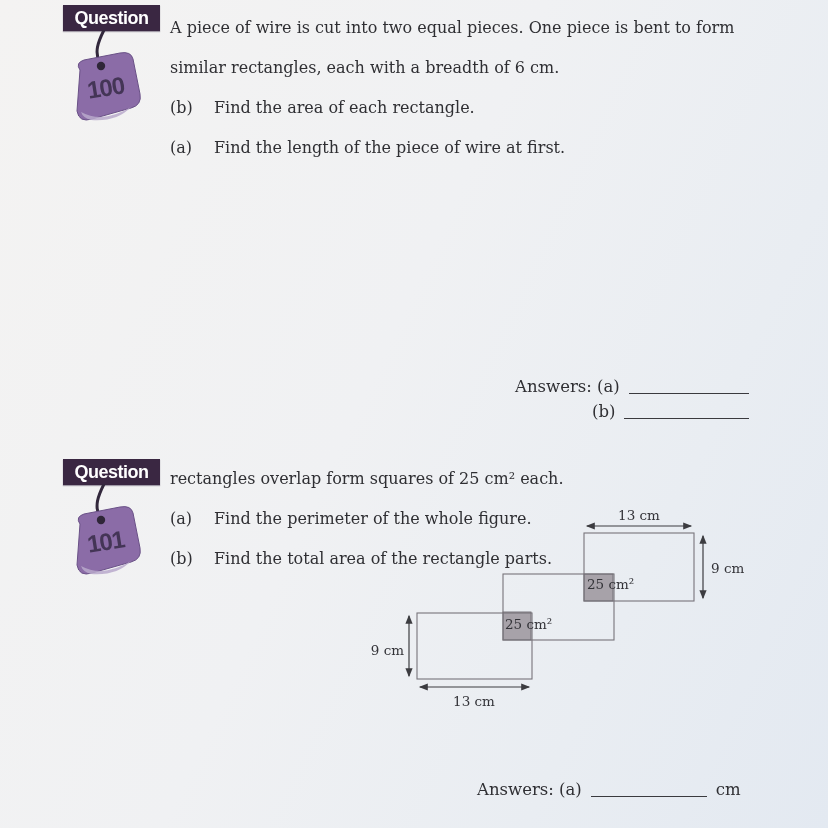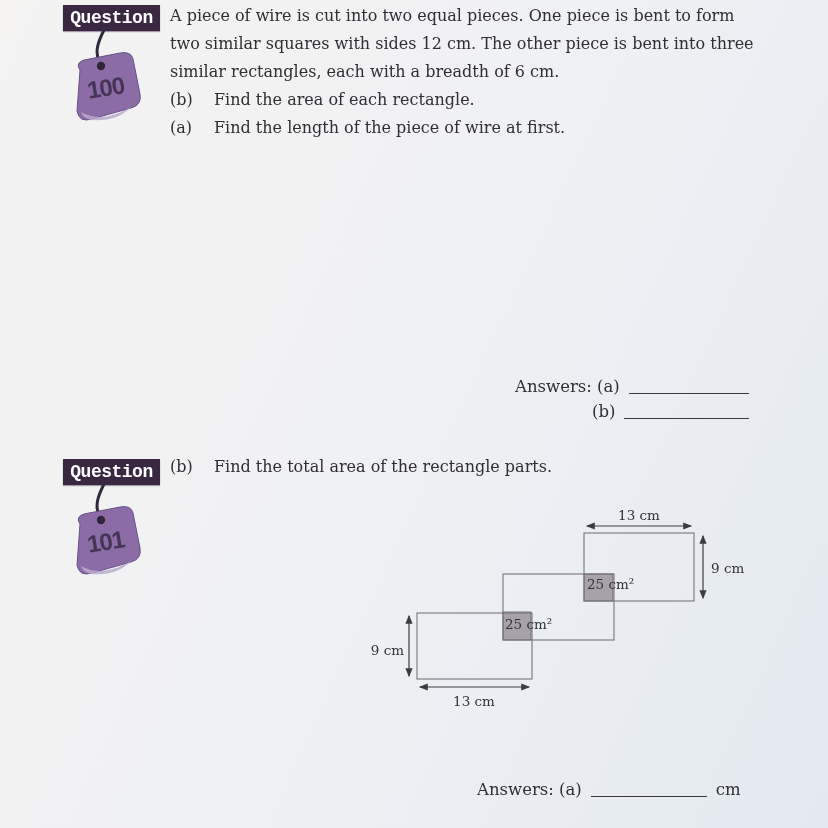--- a/index.html
+++ b/index.html
@@ -7,36 +7,36 @@
   body {
     position:relative;
     overflow:hidden;
     font-family:"DejaVu Serif", serif;
     color:#2f2f33;
     background:linear-gradient(115deg,#f4f3f2 0%,#f0f1f3 45%,#e9edf2 75%,#e3e9f1 100%);
   }
   .banner {
     position:absolute; left:63px; width:97px; height:26px;
     background:#3a2742; color:#fff;
-    font-family:Liberation Mono, monospace;
+    font-family:Liberation Sans, sans-serif;
     font-weight:bold; font-size:18px; letter-spacing:-0.5px;
     display:flex; align-items:center; justify-content:center;
     box-shadow:0 1px 1px rgba(40,25,55,.4);
   }
   .tag-svg { position:absolute; left:58px; width:90px; height:100px; }
   .tag-string { stroke:#32283c; stroke-width:3; fill:none; }
   .tag-body { fill:#8b6ca7; stroke:#6a5187; stroke-width:1; }
   .tag-fold { fill:#b9a9cb; opacity:.85; }
   .tag-hole { fill:#2f2638; }
   .tag-number {
     font-family:"Liberation Sans", sans-serif; font-weight:bold;
     font-size:24px; fill:#443556; text-anchor:middle; letter-spacing:-1px;
   }
   .qtext { position:absolute; left:170px; font-size:16px; line-height:28px; white-space:nowrap; }
-  .qline { height:28px; }
+  .qline { height:28px;margin-top:12px; }
   .item-label { display:inline-block; width:44px; }
   .answers { position:absolute; font-size:16.5px; white-space:nowrap; }
   .blank {
     display:inline-block; height:14px;
     border-bottom:1.6px solid #3a3a3e;
     margin-left:9px; vertical-align:-2px;
   }
   .row-b { padding-left:77px; margin-top:6px; }
   .unit { margin-left:9px; }
   .figure-svg { position:absolute; left:370px; top:505px; }
@@ -55,21 +55,20 @@
 <svg class="tag-svg" style="top:30px" viewBox="0 0 90 100">
   <path class="tag-string" d="M46,0 C40,12 36,22 42,34"></path>
   <path class="tag-body" d="M22,40 Q17,33 26,30 L62,23 Q73,21 75,29 L82,64 Q84,75 73,78 L34,89 Q21,93 19,81 Z"></path>
   <path class="tag-fold" d="M23,82 Q45,94 73,77 Q59,92 33,90 Q25,88 23,82 Z"></path>
   <circle class="tag-hole" cx="43" cy="36" r="4.2"></circle>
   <text class="tag-number" x="48" y="66" transform="rotate(-9 48 60)">100</text>
 </svg>
 
 <div class="qtext" style="top:2px">
   <div class="qline">A piece of wire is cut into two equal pieces. One piece is bent to form</div>
-  <div class="qline">two similar squares with sides 12 cm. The other piece is bent into three</div>
   <div class="qline">similar rectangles, each with a breadth of 6 cm.</div>
   <div class="qline">
     <span class="item-label">(b)</span><span>Find the area of each rectangle.</span>
   </div>
   <div class="qline">
     <span class="item-label">(a)</span><span>Find the length of the piece of wire at first.</span>
   </div>
 </div>
 
 <div class="answers" style="left:515px; top:377px">
@@ -88,20 +87,24 @@
 
 <svg class="tag-svg" style="top:484px" viewBox="0 0 90 100">
   <path class="tag-string" d="M46,0 C40,12 36,22 42,34"></path>
   <path class="tag-body" d="M22,40 Q17,33 26,30 L62,23 Q73,21 75,29 L82,64 Q84,75 73,78 L34,89 Q21,93 19,81 Z"></path>
   <path class="tag-fold" d="M23,82 Q45,94 73,77 Q59,92 33,90 Q25,88 23,82 Z"></path>
   <circle class="tag-hole" cx="43" cy="36" r="4.2"></circle>
   <text class="tag-number" x="48" y="66" transform="rotate(-9 48 60)">101</text>
 </svg>
 
 <div class="qtext" style="top:453px">
+  <div class="qline">rectangles overlap form squares of 25 cm² each.</div>
+  <div class="qline">
+    <span class="item-label">(a)</span><span>Find the perimeter of the whole figure.</span>
+  </div>
   <div class="qline">
     <span class="item-label">(b)</span><span>Find the total area of the rectangle parts.</span>
   </div>
 </div>
 
 <svg class="figure-svg" width="380" height="215" viewBox="0 0 380 215">
   <defs>
     <marker id="arr" markerWidth="9" markerHeight="8" refX="6.5" refY="3" orient="auto-start-reverse">
       <path d="M0,0 L7.5,3 L0,6 Z" fill="#3c3c40"></path>
     </marker>

